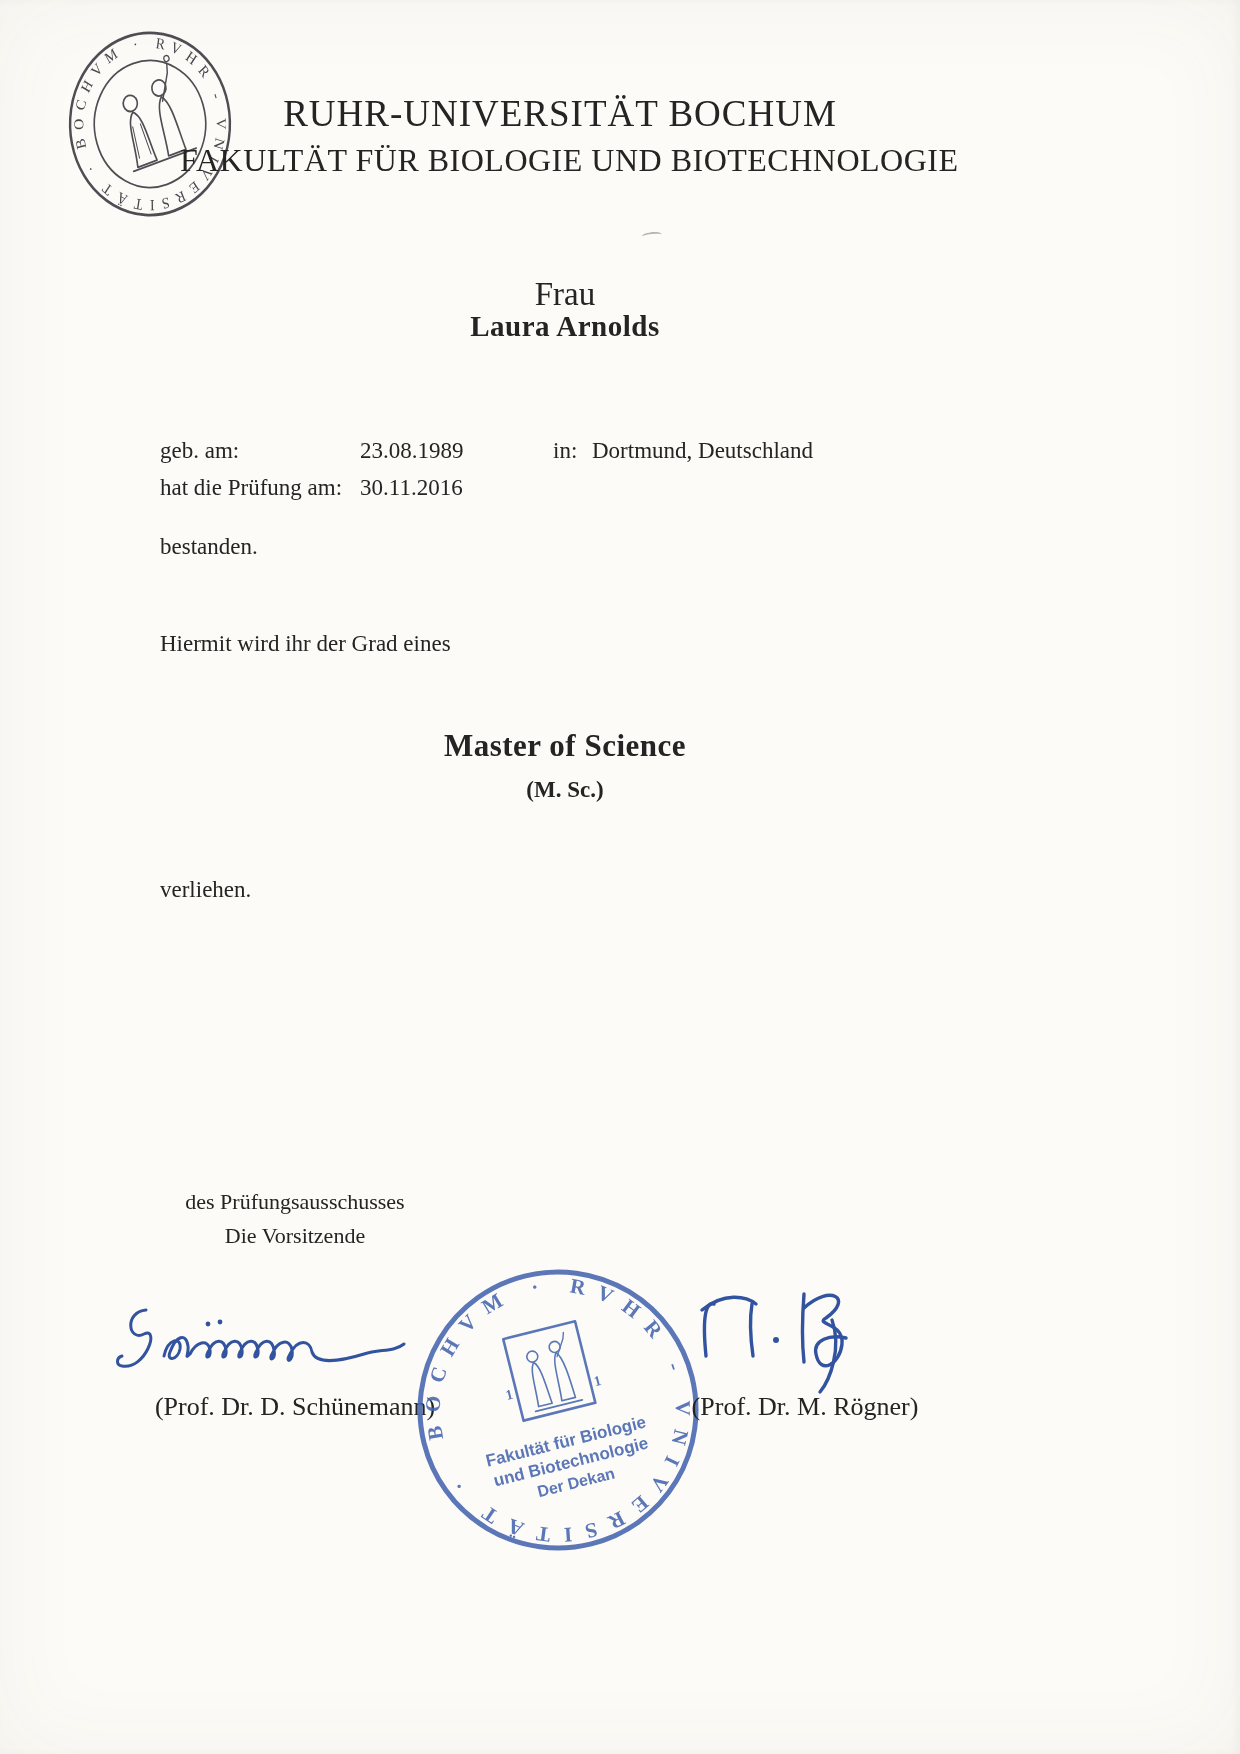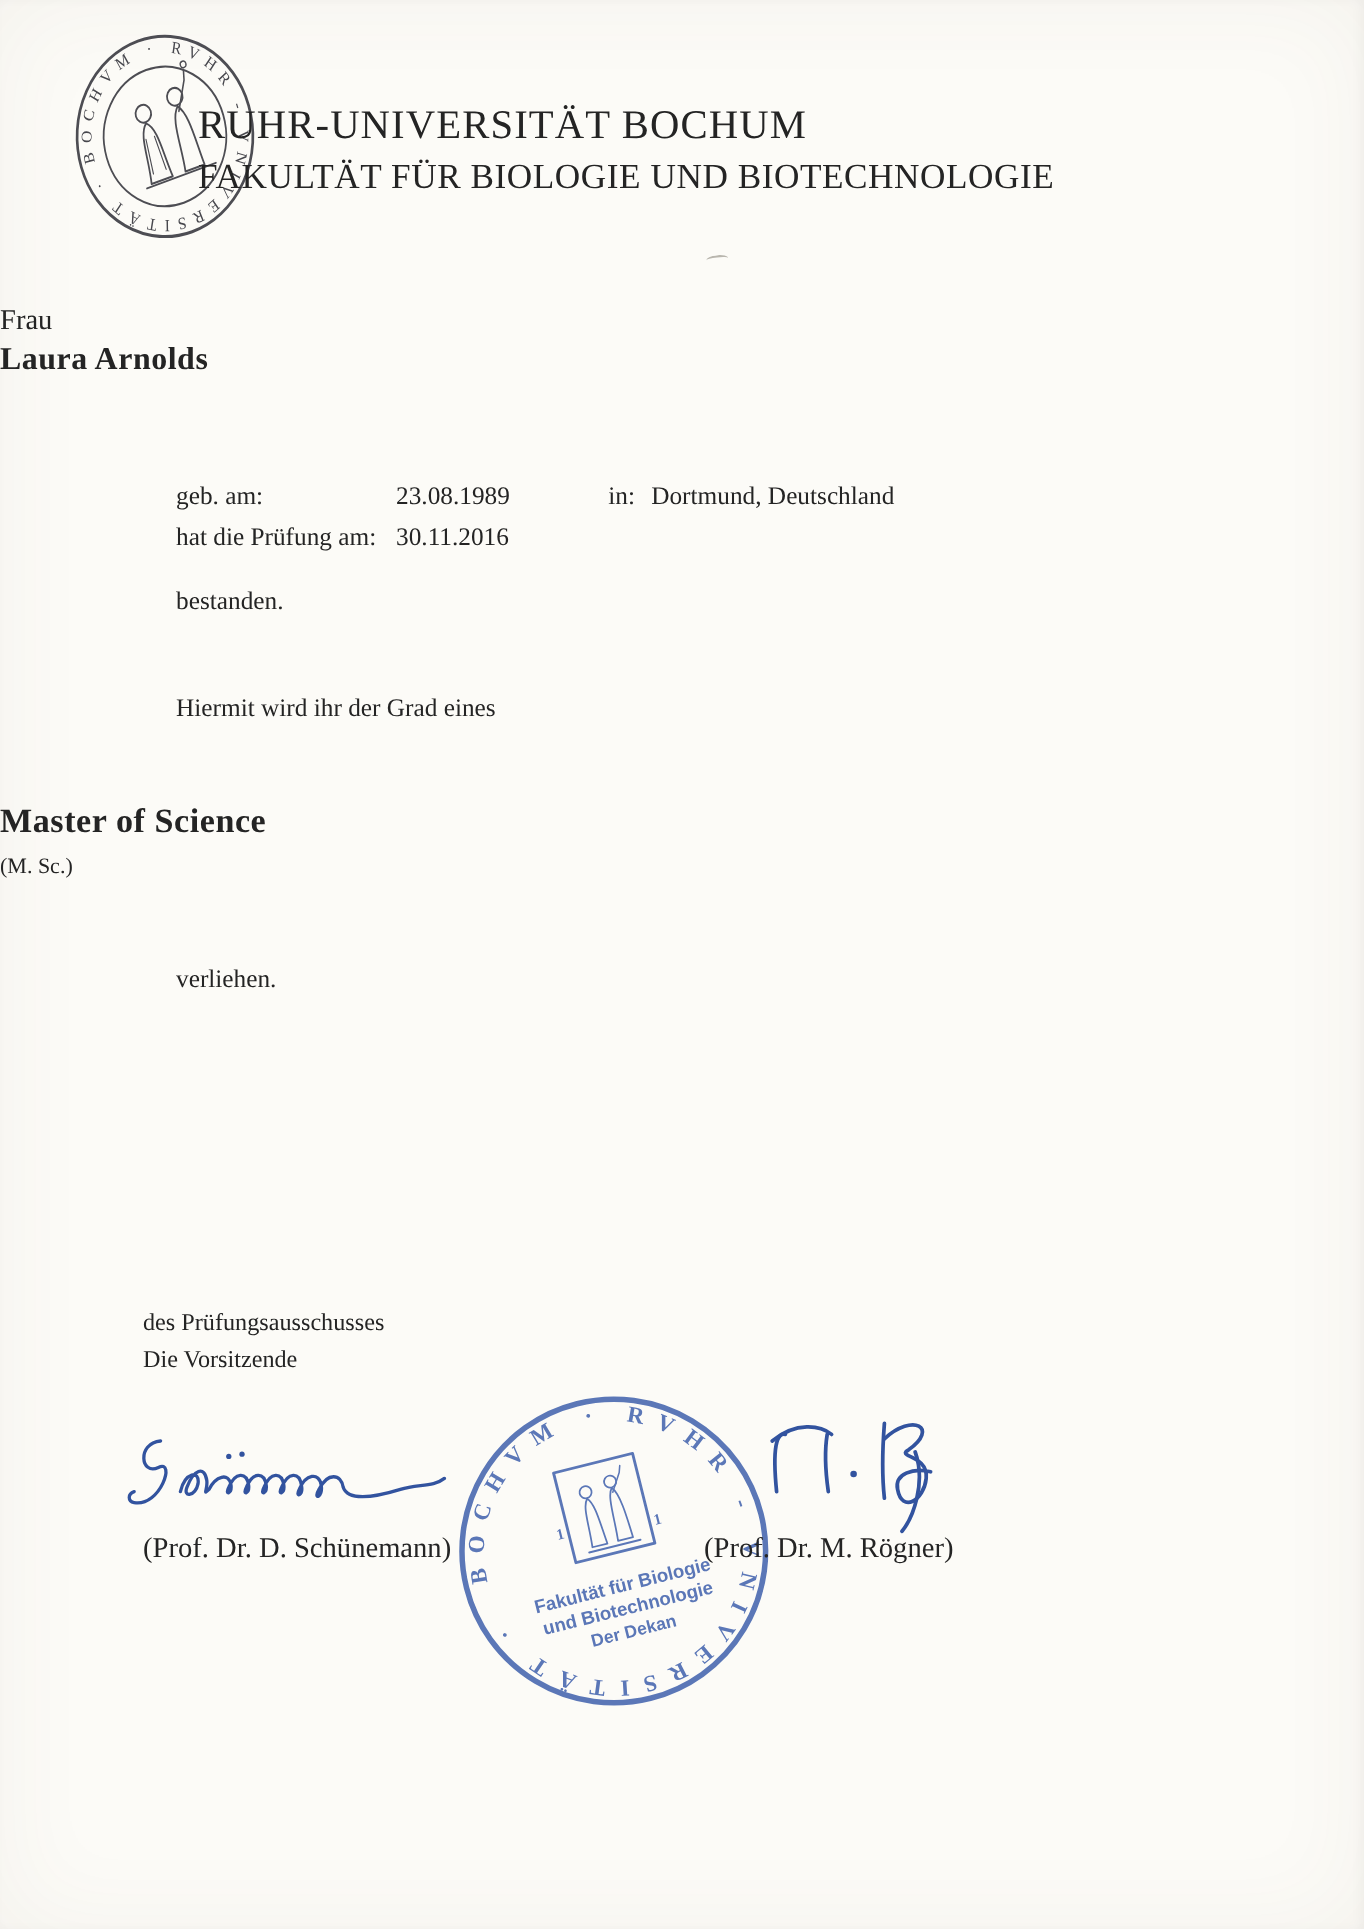--- a/index.html
+++ b/index.html
@@ -6,28 +6,28 @@
   html,body{background:#e9e7e2}
   .page{
     position:relative;width:1240px;height:1754px;margin:0 auto;
     background:#fcfbf7;
     box-shadow:inset 0 0 90px rgba(90,84,66,.05), inset -4px 0 10px rgba(0,0,0,.03);
     overflow:hidden;
     font-family:"Liberation Serif", serif;
     color:#242424;
   }
   .abs{position:absolute;white-space:nowrap}
-  .ctr{text-align:left}
+  .ctr{text-align:center}
   .title{font-size:37px;letter-spacing:1px}
   .subtitle{font-size:32px;letter-spacing:.5px}
-  .salutation{font-size:26px}
+  .salutation{font-size:33px}
   .name{font-size:29px;font-weight:bold;letter-spacing:.5px}
   .body{font-size:23px}
   .degree{font-size:31px;font-weight:bold;letter-spacing:.5px}
-  .degree-abbr{font-size:20px;font-weight:normal}
+  .degree-abbr{font-size:23px;font-weight:bold}
   .role{font-size:22px;line-height:1.55}
   .caption{font-size:26px}
   .seal-stroke{stroke:#4d4d53;fill:none;stroke-linecap:round;stroke-linejoin:round}
   .seal-ring-text{font-family:"Liberation Serif",serif;fill:#47474d;letter-spacing:2px}
   .stamp-stroke{stroke:#4565af;fill:none;stroke-linecap:round;stroke-linejoin:round}
   .stamp-text{fill:#4565af}
   .sig-stroke{stroke:#32539f;fill:none;stroke-linecap:round;stroke-linejoin:round}
   .artifact{position:absolute;width:20px;height:7px;border-top:2px solid #b9b6ae;border-radius:50%;transform:rotate(-6deg)}
 </style>
 </head>

